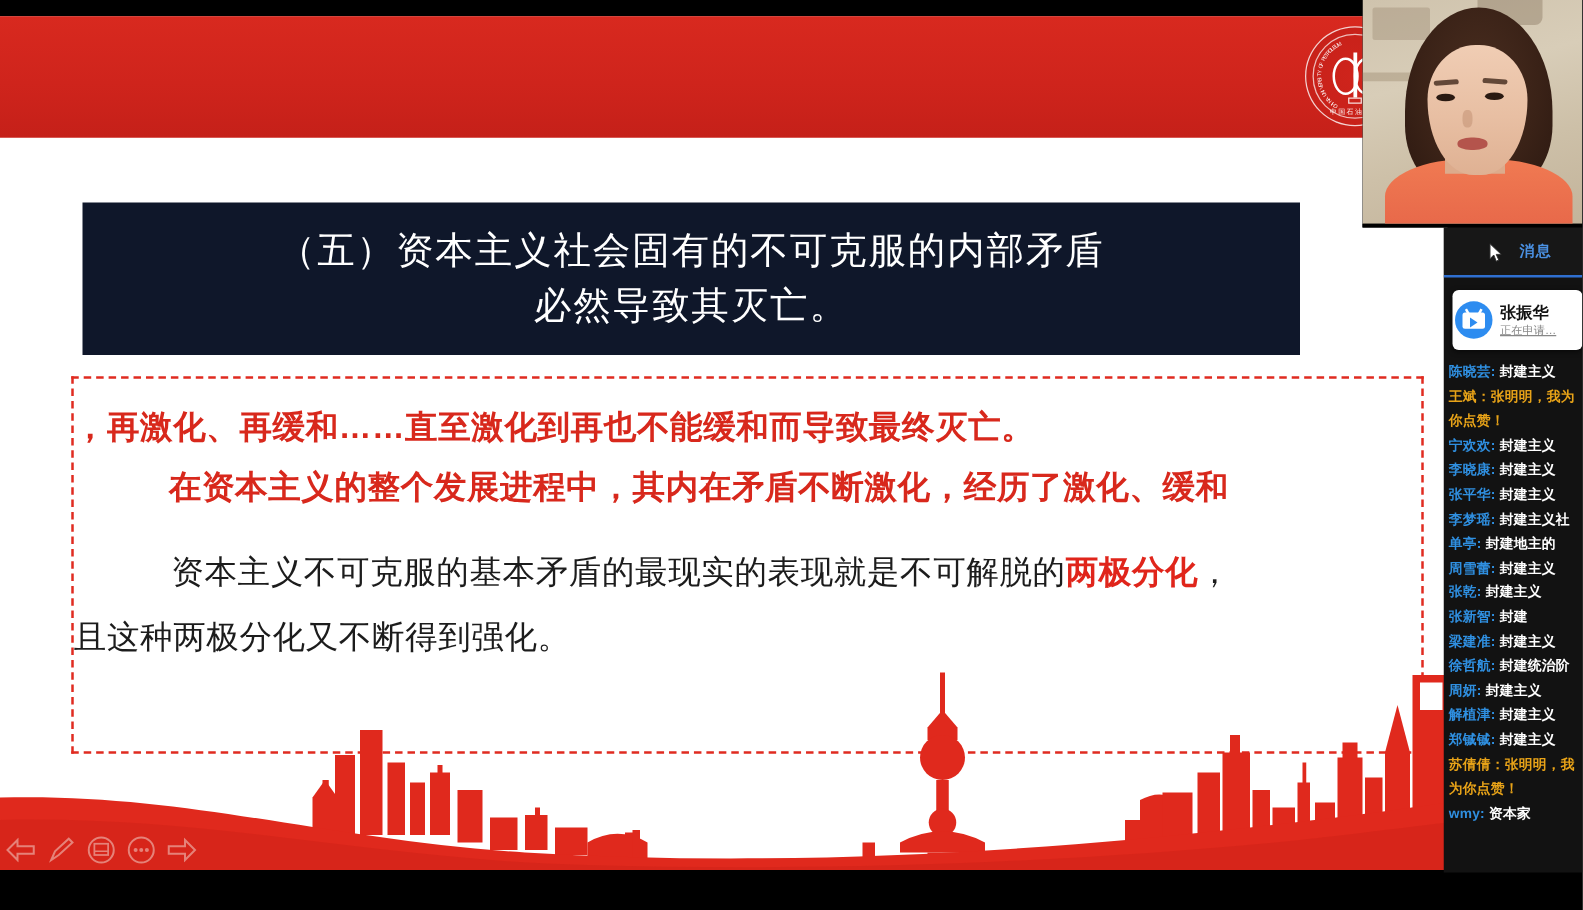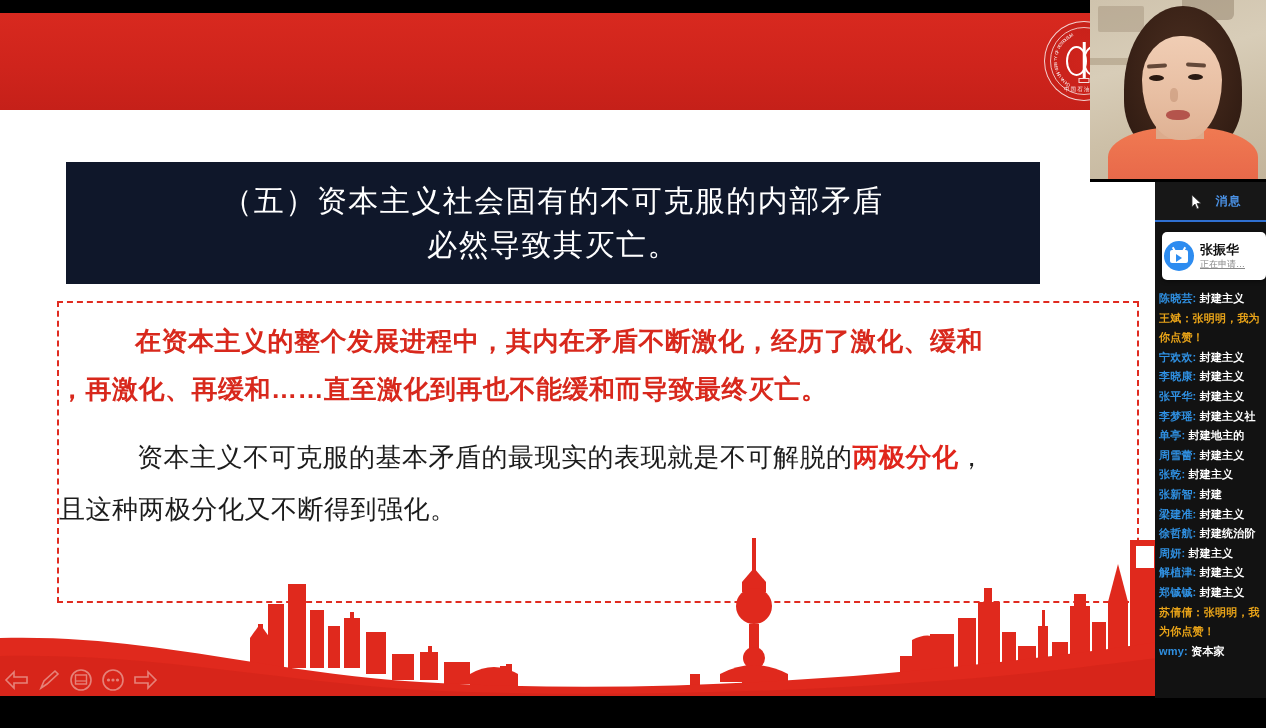--- a/index.html
+++ b/index.html
@@ -302,22 +302,22 @@
     </div>
 
     <div class="sub-banner">
       <div class="ln">（五）资本主义社会固有的不可克服的内部矛盾</div>
       <div class="ln">必然导致其灭亡。</div>
     </div>
 
     <div class="dashed-box">
 
       <div class="para p1">
+        <div class="line l2">，再激化、再缓和……直至激化到再也不能缓和而导致最终灭亡。</div>
         <div class="line l1">在资本主义的整个发展进程中，其内在矛盾不断激化，经历了激化、缓和</div>
-        <div class="line l2">，再激化、再缓和……直至激化到再也不能缓和而导致最终灭亡。</div>
       </div>
 
       <div class="para p2">
         <div class="line l1"><span>资本主义不可克服的基本矛盾的最现实的表现就是不可解脱的</span><span class="hl">两极分化</span><span>，</span></div>
         <div class="line l2">且这种两极分化又不断得到强化。</div>
       </div>
 
     </div>
 
     <div class="skyline">

